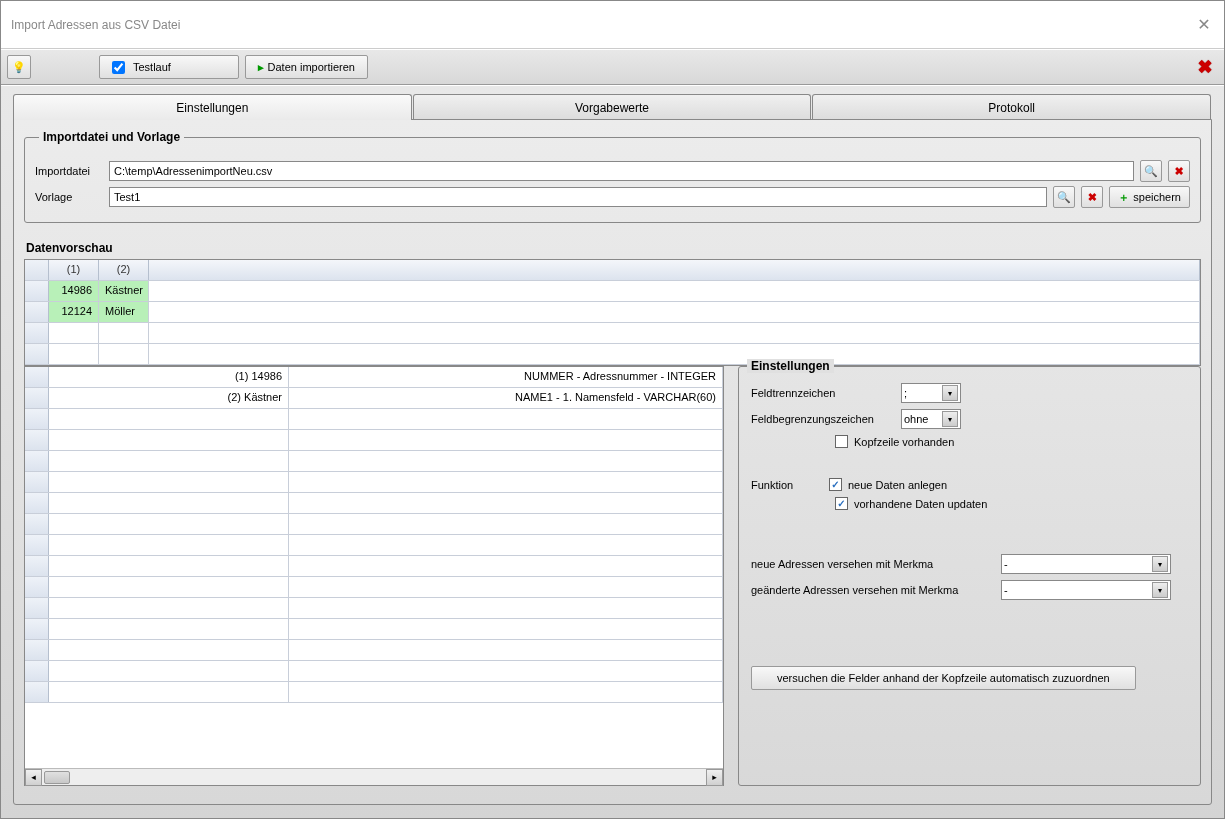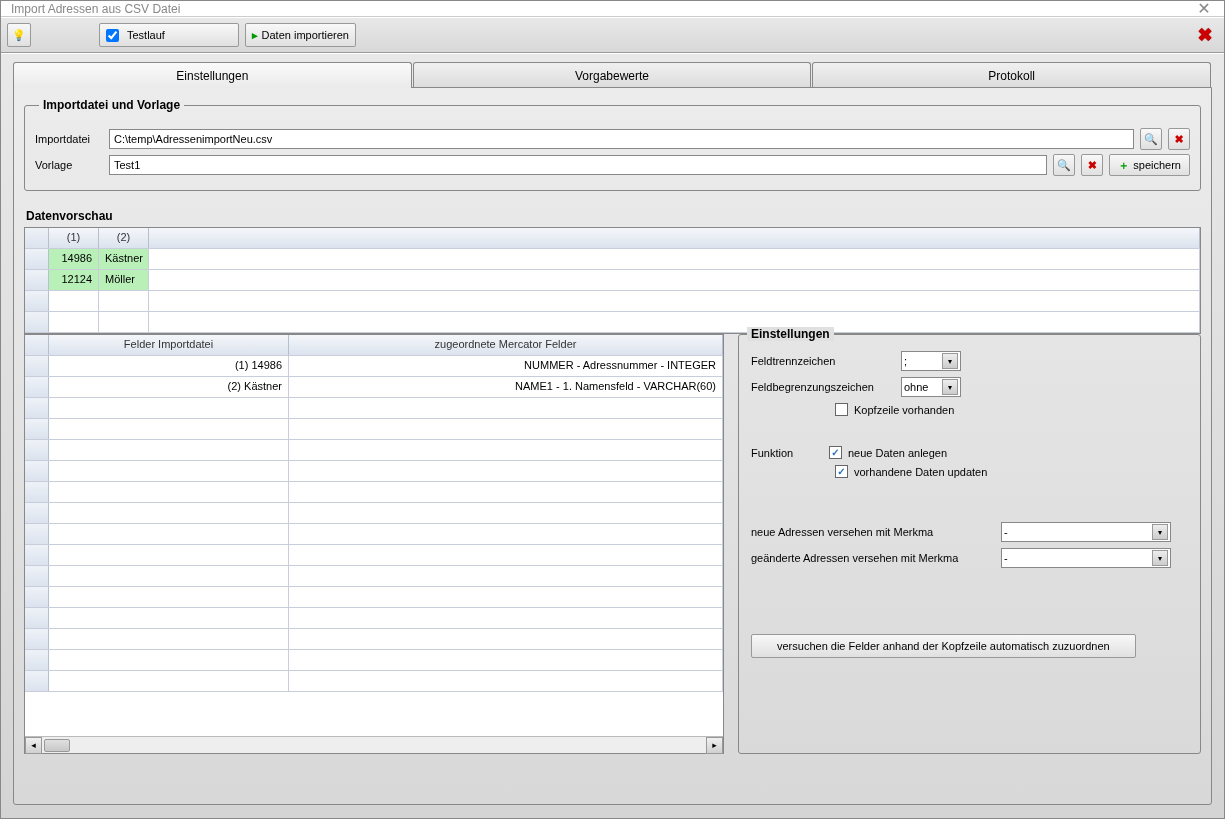--- a/index.html
+++ b/index.html
@@ -1,25 +1,25 @@
 <!DOCTYPE html>
 <html><head>
 <meta charset="utf-8">
 <style>
 * { box-sizing: border-box; margin: 0; padding: 0; }
 body { font-family: Tahoma, Arial, sans-serif; font-size: 11px; background: #fff; width: 1225px; height: 819px; overflow: hidden; }
 
 .window { width: 1225px; height: 819px; border: 1px solid #888; display: flex; flex-direction: column; }
 
-.titlebar { height: 16px; background: #fff; display: flex; align-items: center; padding: 0 10px; border-bottom: 1px solid #ccc; }
+.titlebar { height: 48px; background: #fff; display: flex; align-items: center; padding: 0 10px; border-bottom: 1px solid #ccc; }
 .titlebar-text { color: #888; font-size: 12px; flex: 1; }
 .titlebar-close { width: 20px; height: 20px; color: #888; font-size: 16px; display: flex; align-items: center; justify-content: center; cursor: pointer; }
 
 .toolbar { height: 36px; background: linear-gradient(#e8e8e8,#d8d8d8); border-top: 1px solid #fff; border-bottom: 1px solid #999; display: flex; align-items: center; padding: 0 6px; gap: 6px; }
-.tb-btn { height: 24px; border: 1px solid #999; background: linear-gradient(#f8f8f8,#e0e0e0); border-radius: 2px; padding: 0 6px; display: flex; align-items: center; gap: 4px; cursor: pointer; font-size: 11px; }
+.tb-btn { height: 24px; border: 1px solid #999; background: linear-gradient(#f8f8f8,#e0e0e0); border-radius: 2px; padding: 0 12px; display: flex; align-items: center; gap: 4px; cursor: pointer; font-size: 11px; }
 .tb-hint { width: 24px; height: 24px; border: 1px solid #999; background: linear-gradient(#f8f8f8,#e0e0e0); border-radius: 2px; display:flex; align-items:center; justify-content:center; cursor:pointer; color:#c9a400;}
 .tb-btn.checkbox { width: 140px; }
 .tb-btn input[type=checkbox]{ margin-right:4px; }
 .tb-spacer { flex: 1; }
 .tb-close2 { width: 26px; height: 26px; display:flex; align-items:center; justify-content:center; cursor:pointer; }
 .xred { color:#c00; font-weight:bold; font-size:18px; text-shadow:0 0 1px #800; }
 
 .body { flex: 1; background: linear-gradient(#e8e8e8,#d4d4d4); padding: 8px 12px 12px 12px; border-top:1px solid #fff; overflow:hidden; }
 
 .tabs { display: flex; height: 26px; }
@@ -175,25 +175,20 @@
             <div class="cell" style="width:50px"></div>
             <div class="cell" style="width: 50px; text-align: left;"></div>
             <div class="cell" style="flex:1"></div>
           </div>
         </div>
 
       <div class="split">
         <div class="left-col">
           <div class="fm-grid">
             <div class="fm-body" id="fm-body">
-                <div class="grid-row grid-hdr">
-                  <div class="grid-rowsel"></div>
-                  <div class="hdr-cell" style="width:240px">Felder Importdatei</div>
-                  <div class="hdr-cell" style="flex:1">zugeordnete Mercator Felder</div>
-                </div>
                 <div class="grid-row">
                   <div class="grid-rowsel"></div>
                   <div class="cell" style="width:240px">(1) 14986</div>
                   <div class="cell" style="flex:1">NUMMER - Adressnummer - INTEGER</div>
                 </div>
                 <div class="grid-row">
                   <div class="grid-rowsel"></div>
                   <div class="cell" style="width:240px">(2) Kästner</div>
                   <div class="cell" style="flex:1">NAME1 - 1. Namensfeld - VARCHAR(60)</div>
                 </div>

